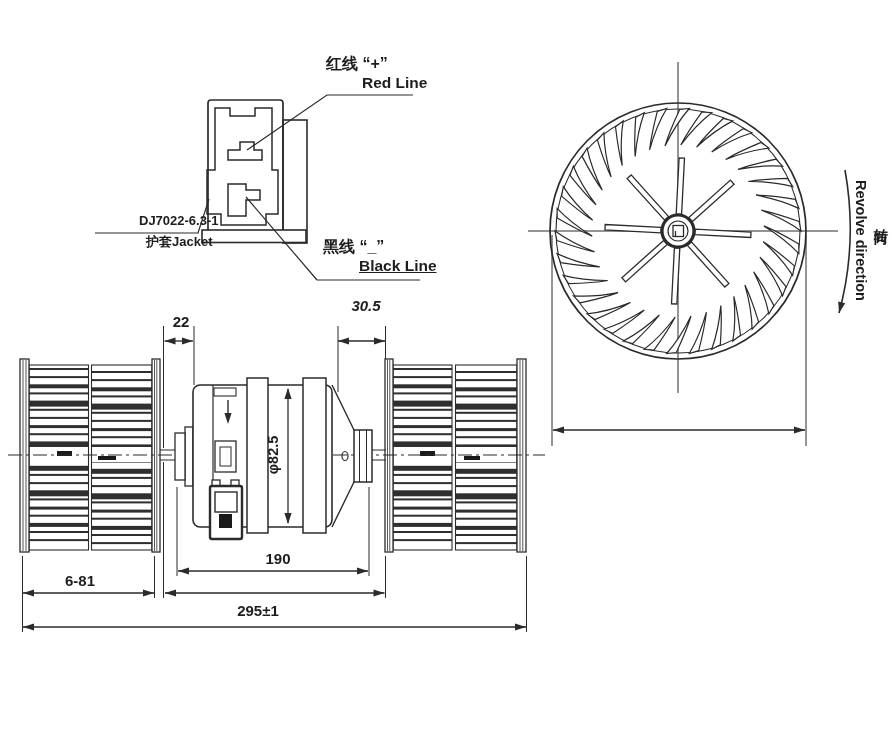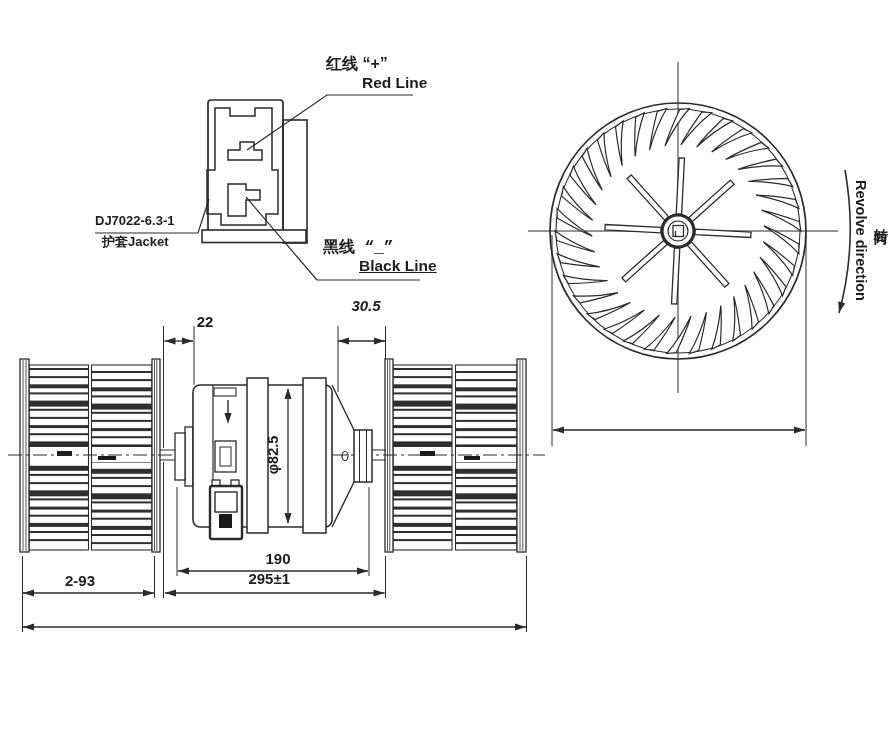--- a/index.html
+++ b/index.html
@@ -2,21 +2,21 @@
 <html><head>
 <meta charset="utf-8">
 <style>
   html,body{margin:0;padding:0;background:#fff;}
   .canvas{position:relative;width:892px;height:736px;background:#fff;overflow:hidden;
           font-family:"Liberation Sans", sans-serif;color:#1a1a1a;}
   svg{position:absolute;left:0;top:0;}
   .lbl{position:absolute;font-weight:bold;white-space:nowrap;color:#1d1d1d;}
   .cn{font-size:16px;}
   .en{font-size:15.5px;margin-left:36px;}
-  .sm{font-size:13px;}
+  .sm{font-size:13px;margin-left:44px;}
   .dim{font-size:15px;text-align:center;}
   .big{font-size:17px;text-align:center;}
   .vert{writing-mode:vertical-rl;font-size:14.5px;}
   .rot90{transform:rotate(-90deg);transform-origin:center center;font-size:14.5px;}
 </style>
 </head>
 <body>
 
 <div class="canvas">
 
@@ -293,28 +293,28 @@
         <polygon points="384.5,593 373.5,596.6 373.5,589.4"></polygon>
         <polygon points="23,627 34.0,623.4 34.0,630.6"></polygon>
         <polygon points="526,627 515.0,630.6 515.0,623.4"></polygon>
         <polygon points="228,424 224.4,413.0 231.6,413.0"></polygon>
         <polygon points="839,313 838.2,301.5 845.2,303.2"></polygon>
       </g>
 </svg>
 
 <div class="lbl cn" style="left:326px;top:54px;">红线 “+”</div>
 <div class="lbl en" style="left:326px;top:74px;">Red Line</div>
-<div class="lbl cn" style="left:323px;top:237px;font-family:Liberation Mono, monospace;">黑线 “_”</div>
+<div class="lbl cn" style="left:323px;top:237px;">黑线 “_”</div>
 <div class="lbl en" style="left:323px;top:257px;text-decoration:underline;">Black Line</div>
 <div class="lbl sm" style="left:95px;top:213px;">DJ7022-6.3-1</div>
 <div class="lbl sm" style="left:102px;top:233px;">护套Jacket</div>
 
 <div class="lbl vert" style="left:853px;top:180px;">Revolve direction</div>
 <div class="lbl vert" style="left:871px;top:216px;letter-spacing:2px;">转向</div>
 
-<div class="lbl dim" style="left:166px;top:313px;width:30px;margin-left:24px;">22</div>
+<div class="lbl dim" style="left:166px;top:313px;width:30px;">22</div>
 <div class="lbl dim" style="left:341px;top:297px;width:50px;font-style:italic;">30.5</div>
 <div class="lbl dim rot90" style="left:244px;top:447px;width:58px;">φ82.5</div>
 <div class="lbl dim" style="left:253px;top:550px;width:50px;">190</div>
-<div class="lbl dim" style="left:55px;top:572px;width:50px;">2-93</div>
-<div class="lbl dim" style="left:226px;top:570px;width:64px;text-align:right;">295±1</div>
+<div class="lbl dim" style="left:55px;top:572px;width:50px;">6-81</div>
+<div class="lbl dim" style="left:226px;top:602px;width:64px;">295±1</div>
 
 </div>
 
 </body></html>

